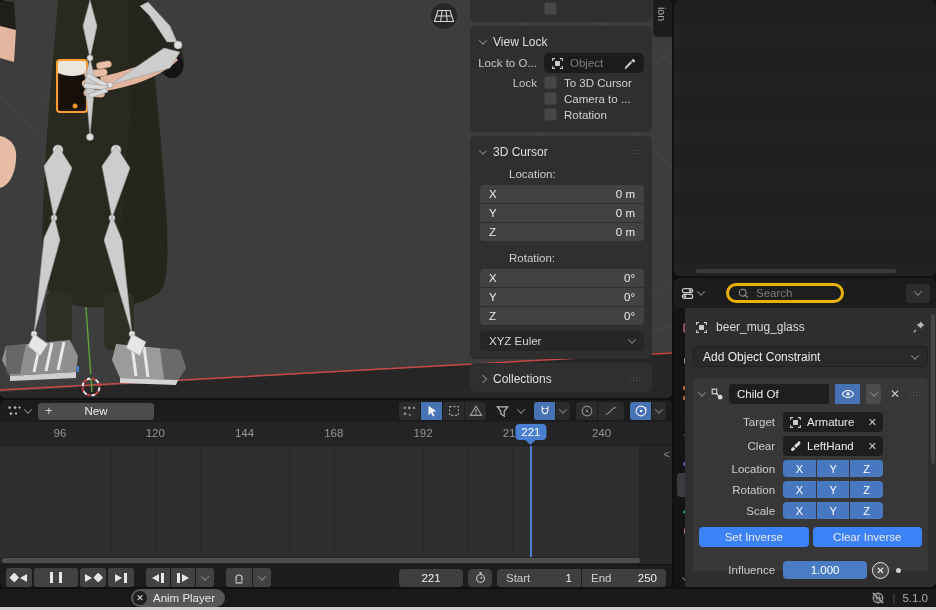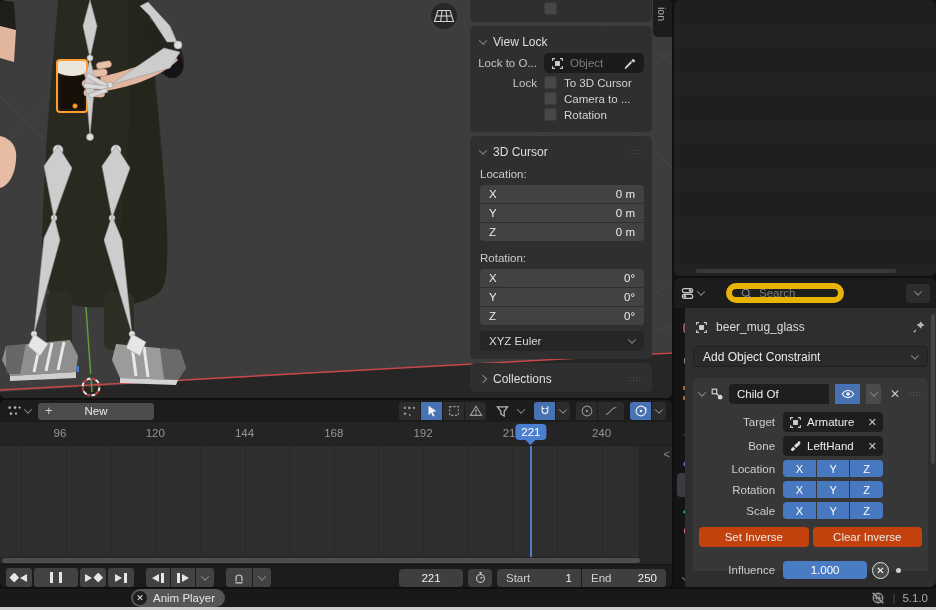--- a/index.html
+++ b/index.html
@@ -31,21 +31,21 @@
   #npanel { position:absolute; left:470px; top:0; width:182px; }
   .npanel-block { background:#2f2f2f; border-radius:5px; margin-bottom:4px; padding:4px 0 8px; }
   .panel-head { display:flex; align-items:center; gap:7px; padding:5px 10px 4px; color:#dedede; font-size:12px; }
   .panel-head .grip { margin-left:auto; }
   .np-row { display:flex; align-items:center; margin:0 8px 3px 0; }
   .np-label { width:74px; text-align:right; color:#c6c6c6; padding-right:7px; flex:0 0 auto; font-size:11.5px; }
   .fld-dark { flex:1; height:20px; background:#1b1b1b; border-radius:5px; display:flex; align-items:center; gap:6px; padding:0 7px; }
   .placeholder { color:#7e7e7e; }
   .checkbox { width:13px; height:13px; background:#474747; border:1px solid #3a3a3a; border-radius:2.5px; flex:0 0 auto; }
   .cb-label { margin-left:7px; color:#d2d2d2; }
-  .sect-label { padding:5px 10px 3px; color:#cccccc; }
+  .sect-label { padding:5px 10px 3px; color:#cccccc;margin-left:29px; }
   .vgroup { margin:2px 8px 2px 10px; display:flex; flex-direction:column; gap:1px; }
   .vrow { height:18px; background:#424242; display:flex; align-items:center; justify-content:space-between; padding:0 9px; color:#ececec; }
   .vrow:first-child { border-radius:4px 4px 1px 1px; }
   .vrow:last-child  { border-radius:1px 1px 4px 4px; }
   .dropdown { margin:6px 8px 0 10px; height:20px; background:#262626; border-radius:4px; display:flex; align-items:center; padding:0 9px; color:#d8d8d8; }
   .dropdown .chev { margin-left:auto; }
 
   #vp-side-tab { position:absolute; right:0; top:-9px; width:19px; height:46px; background:#1c1c1c; border-radius:5px 0 0 5px; display:flex; align-items:center; justify-content:center; }
   #vp-side-tab span { transform:rotate(90deg); color:#a8a8a8; font-size:10.5px; white-space:nowrap; }
 
@@ -92,21 +92,21 @@
   .numfld.se { width:84px; justify-content:space-between; padding:0 9px; }
   .numfld.se .lab { color:#cfcfcf; }
   .iconbtn { width:24px; height:18px; background:#3f3f3f; border-radius:4px; display:flex; align-items:center; justify-content:center; color:#cfcfcf; }
 
   
   #outliner .hscroll { position:absolute; bottom:3px; left:22px; width:200px; height:4px; background:#3a3a3a; border-radius:2px; }
 
   
   #props-header { height:30px; background:#1c1c1c; display:flex; align-items:center; padding:0 6px; gap:8px; }
   .ped-btn { display:flex; align-items:center; gap:3px; color:#cfcfcf; }
-  #props-search { width:118px; height:20px; background:#1e1e1e; border:6px solid #eab308; border-radius:10px; display:flex; align-items:center; gap:6px; padding:0 8px; color:#7e7e7e; margin-left:14px; }
+  #props-search { width:118px; height:20px; background:#1e1e1e; border:3px solid #eab308; border-radius:10px; display:flex; align-items:center; gap:6px; padding:0 8px; color:#7e7e7e; margin-left:14px; }
   #props-hchev { margin-left:auto; width:24px; height:19px; background:#2d2d2d; border-radius:3px; display:flex; align-items:center; justify-content:center; }
   #props-body { display:flex; height:279px; }
   #props-tabs { width:32px; background:#141414; position:relative; }
   .ptab { position:absolute; left:3px; width:26px; height:24px; display:flex; align-items:center; justify-content:center; border-radius:4px; }
   .ptab.active { background:#393c41; }
   #tabs-more { position:absolute; left:9px; }
   #props-content { flex:1; background:#2e2e2e; position:relative; padding:8px 6px 0 6px; }
   #pc-scroll { position:absolute; right:1px; top:6px; width:4px; height:150px; background:#454545; border-radius:2px; }
   #breadcrumb { display:flex; align-items:center; gap:8px; height:22px; padding:0 4px; color:#dadada; font-size:12px; }
   #breadcrumb .pin { margin-left:auto; color:#b2b2b2; }
@@ -120,21 +120,21 @@
   #con-eyechev { width:15px; height:20px; background:#4b4b4b; border-radius:0 4px 4px 0; display:flex; align-items:center; justify-content:center; margin-left:1px; }
   .con-row { display:flex; align-items:center; margin-top:4px; }
   .con-label { width:86px; text-align:right; padding-right:8px; color:#cdcdcd; flex:0 0 auto; }
   .con-fld { width:100px; height:20px; background:#1e1e1e; border-radius:4px; display:flex; align-items:center; gap:5px; padding:0 6px; color:#ececec; }
   .con-fld .xmark { margin-left:auto; font-size:11px; }
   .xyz { width:100px; display:flex; gap:1px; }
   .xyz span { flex:1; height:17px; background:#4879c0; color:#fff; display:flex; align-items:center; justify-content:center; font-size:11px; }
   .xyz span:first-child { border-radius:4px 0 0 4px; }
   .xyz span:last-child  { border-radius:0 4px 4px 0; }
   #inverse-row { display:flex; gap:4px; margin:8px 2px 0; }
-  #inverse-row > div { flex:1; height:20px; background:#c2410c; border-radius:4px; display:flex; align-items:center; justify-content:center; color:#eaeaea; }
+  #inverse-row > div { flex:1; height:20px; background:#3b82f6; border-radius:4px; display:flex; align-items:center; justify-content:center; color:#eaeaea; }
   #influence-row { display:flex; align-items:center; margin-top:14px; }
   #influence-slider { width:84px; height:18px; background:#4a7cc4; border-radius:4px; display:flex; align-items:center; justify-content:center; color:#fff; }
   #influence-x { width:17px; height:17px; border-radius:50%; background:#4b4b4b; border:1.6px solid #e4e4e4; color:#fff; display:flex; align-items:center; justify-content:center; font-size:10px; margin-left:5px; }
   #influence-dot { width:5px; height:5px; border-radius:50%; background:#cfcfcf; margin-left:7px; }
 
   
   #anim-chip { margin-left:131px; height:18px; background:#565656; border-radius:9px; display:flex; align-items:center; gap:6px; padding:0 10px 0 2px; color:#e6e6e6; }
   #anim-chip .xcircle { width:14px; height:14px; border-radius:50%; background:#1e1e1e; color:#e8e8e8; font-size:9px; display:flex; align-items:center; justify-content:center; }
   #status-right { margin-left:auto; display:flex; align-items:center; gap:7px; padding-right:8px; color:#ababab; }
   #status-right .sep { color:#4f4f4f; }
@@ -720,21 +720,21 @@
                   <svg width="13" height="13" viewBox="0 0 16 16" fill="none" stroke="#cfcfcf" stroke-width="1.3" style="color:#cfcfcf">
                     <path d="M2 5V2h3M11 2h3v3M14 11v3h-3M5 14H2v-3"></path>
                     <rect x="5" y="5" width="6" height="6" fill="currentColor" stroke="none"></rect>
                   </svg>
                 </span>
               <span>Armature</span>
               <span class="xmark">✕</span>
             </div>
           </div>
           <div class="con-row">
-            <div class="con-label">Bone</div>
+            <div class="con-label">Clear</div>
             <div class="con-fld">
               <span id="ic-bone">
                   <svg width="13" height="13" viewBox="0 0 16 16" fill="none" stroke="#e0e0e0" stroke-width="1.3" style="color:#e0e0e0">
                     <path fill="currentColor" stroke="none" d="M10.8 2.2a1.9 1.9 0 0 1 3 2.3l-1.1.4.4 1.1a1.9 1.9 0 1 1-2.3-3zM5.2 8.2l2.6 2.6-2.2 2.2a1.8 1.8 0 1 1-2.6-2.6zM6.2 7.2l3.2-3.2 2.6 2.6-3.2 3.2z"></path>
                   </svg>
                 </span>
               <span>LeftHand</span>
               <span class="xmark">✕</span>
             </div>
           </div>

